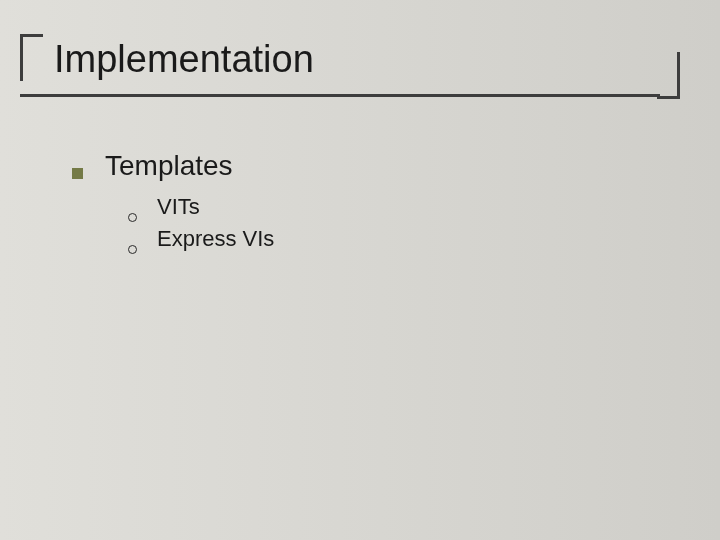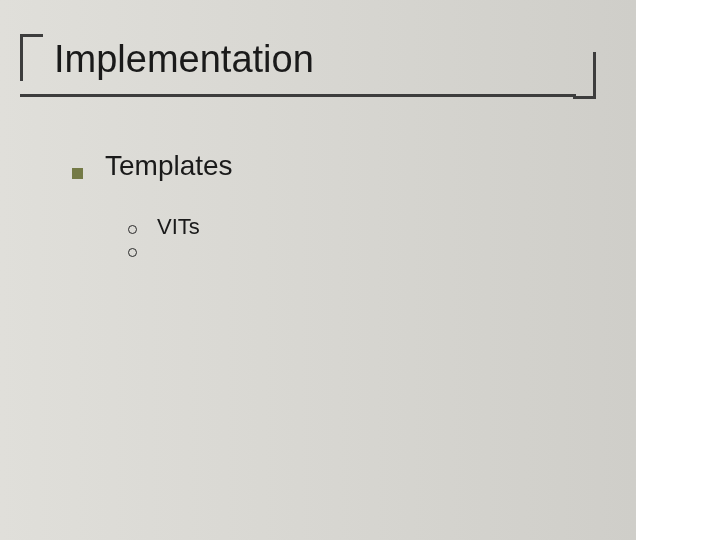--- a/index.html
+++ b/index.html
@@ -4,21 +4,21 @@
 <style>
   html, body {
     margin: 0;
     padding: 0;
     width: 720px;
     height: 540px;
     overflow: hidden;
     font-family: Arial, Helvetica, sans-serif;
   }
   .slide {
-    width: 636px;
+    width: 720px;
     height: 540px;
     background: linear-gradient(to right, #e0dfda 0%, #cfcec9 100%);
     position: relative;
     color: #1a1a1a;
   }
   .title-wrap {
     position: absolute;
     top: 34px;
     left: 20px;
     right: 40px;
@@ -56,21 +56,21 @@
     height: 3px;
     background: #3d3d3d;
   }
   .body {
     position: absolute;
     top: 150px;
     left: 72px;
     right: 60px;
   }
   .level1 {
-    margin: 0 0 32px 0;
+    margin: 0 0 12px 0;
     font-size: 28px;
     display: flex;
     align-items: baseline;
   }
   .sq-bullet {
     display: inline-block;
     width: 11px;
     height: 11px;
     background: #747a46;
     margin-right: 22px;
@@ -78,21 +78,21 @@
     top: 4px;
     flex-shrink: 0;
   }
   .level2-group {
     margin-left: 56px;
     margin-top: 10px;
   }
   .level2 {
     font-size: 22px;
     display: flex;
-    align-items: center;
+    align-items: flex-end;
     margin: 6px 0;
   }
   .circ-bullet {
     display: inline-block;
     width: 9px;
     height: 9px;
     border: 1.5px solid #2a2a2a;
     border-radius: 50%;
     margin-right: 20px;
     position: relative;
@@ -118,17 +118,18 @@
       <span class="sq-bullet"></span>
       <span>Templates</span>
     </div>
     <div class="level2-group">
       <div class="level2">
         <span class="circ-bullet"></span>
         <span>VITs</span>
       </div>
       <div class="level2">
         <span class="circ-bullet"></span>
+        <span>Express VIs</span>
       </div>
     </div>
   </div>
 
 </div>
 
 </body></html>

